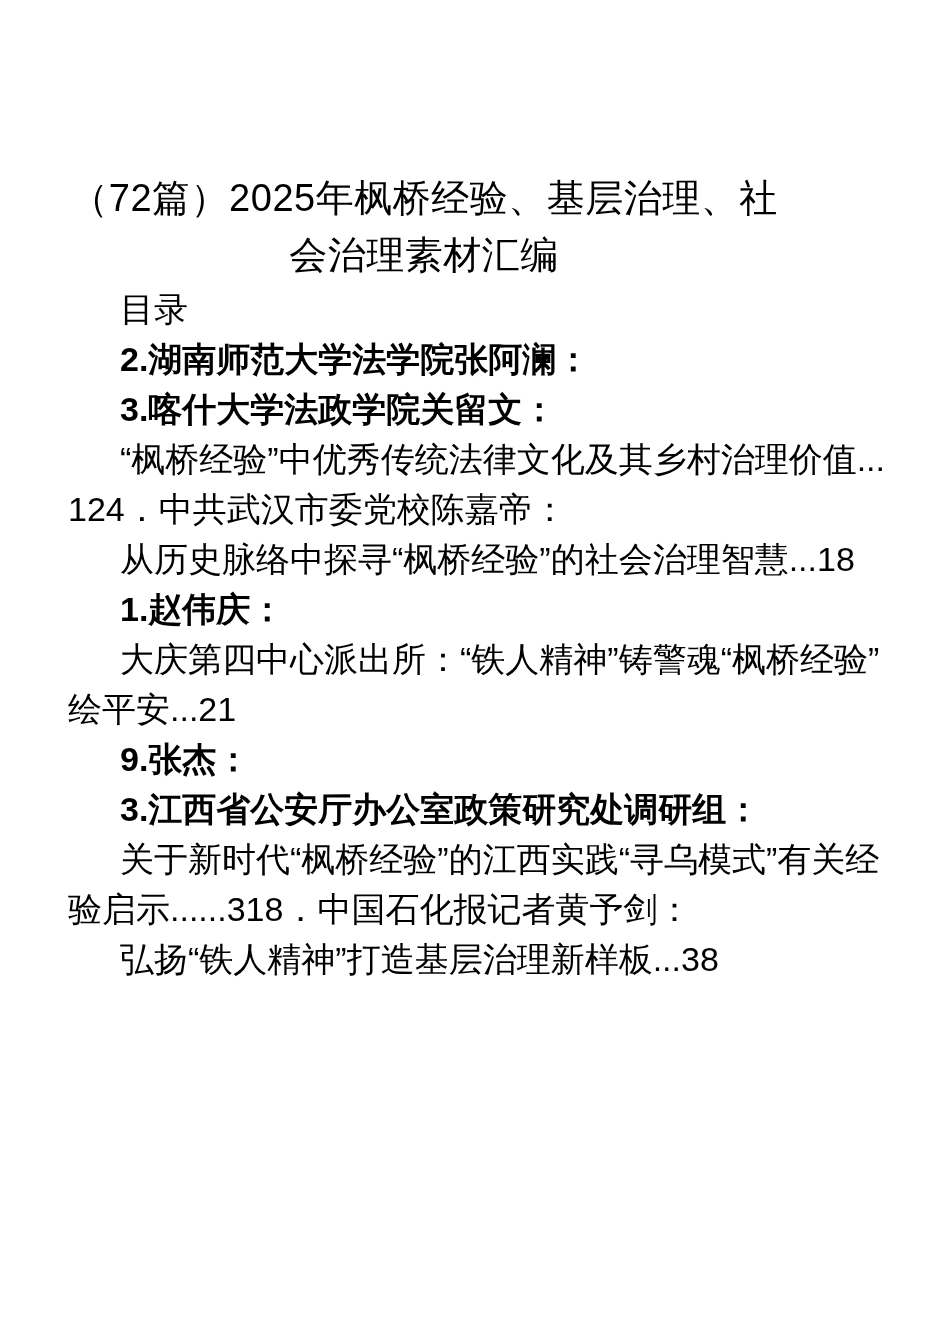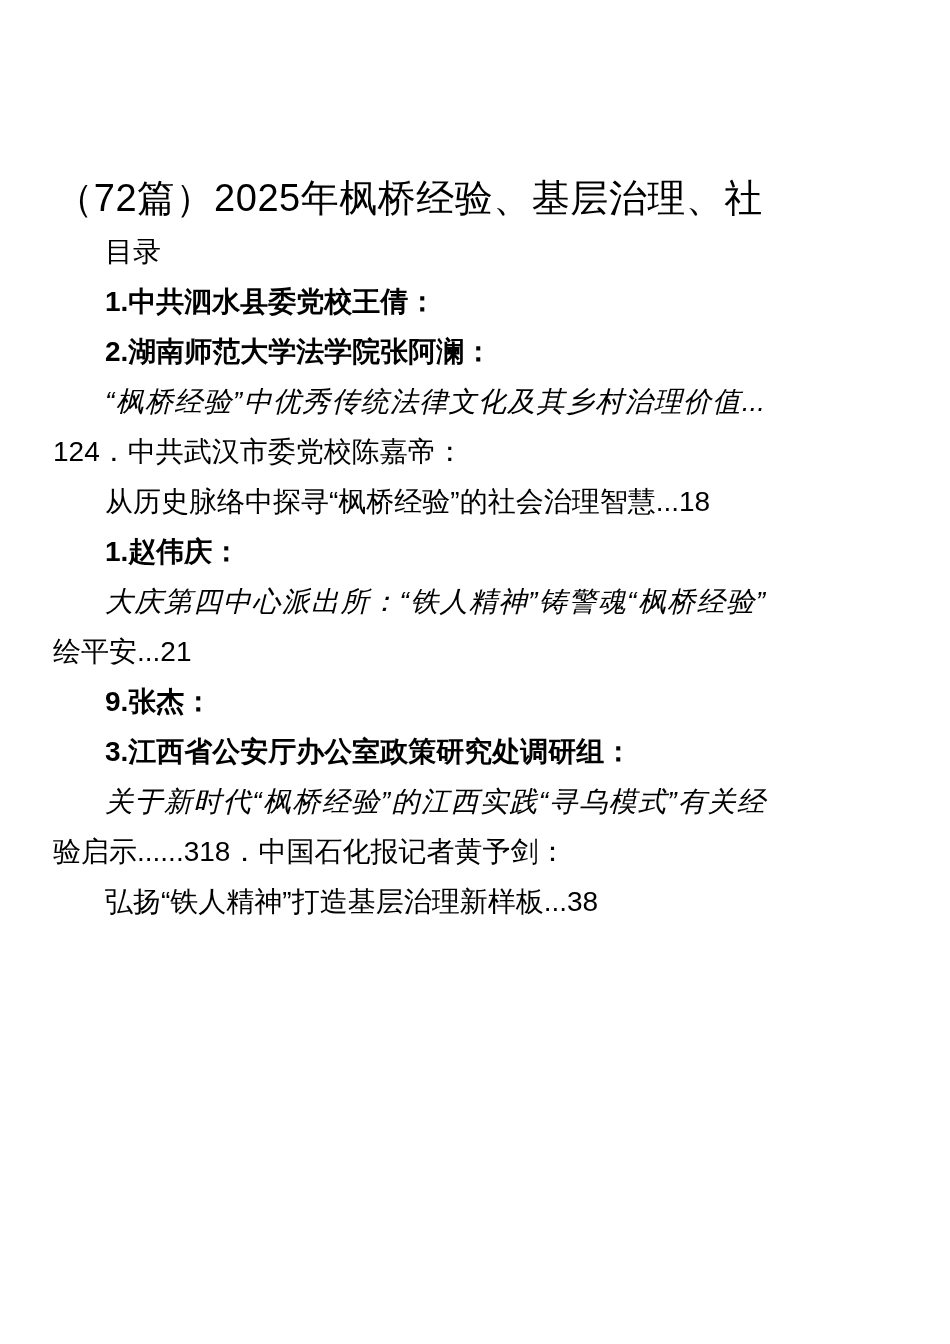--- a/index.html
+++ b/index.html
@@ -13,63 +13,63 @@
     height: 1344px;
     margin: 0 auto;
     background: #ffffff;
     color: #000000;
     font-family: "Liberation Sans", "DejaVu Sans", sans-serif;
     overflow: hidden;
     box-sizing: border-box;
   }
   .content {
     box-sizing: content-box;
-    padding: 170px 113px 0 53px;
+    padding: 170px 113px 0 68px;
     width: 712px;
   }
   .doc-title {
     margin: 0 0 0 0;
     font-size: 38px;
     line-height: 57px;
     font-weight: 400;
     text-align: center;
     letter-spacing: 0.5px;
   }
   .toc {
     margin-top: 0;
-    font-size: 28px;
+    font-size: 34px;
     line-height: 50px;
   }
   .toc p.line {
     margin: 0;
     padding: 0;
     white-space: nowrap;
   }
   .indent { text-indent: 52px; }
   .bold { font-weight: 700; }
   .stretch {
     white-space: normal;
     text-align: justify;
     text-align-last: justify;
     text-justify: inter-character;
-    font-style: italic;
   }
 </style>
 </head>
 <body>
 
 <div class="page">
   <div class="content">
     <h1 class="doc-title">
       <span>（72篇）2025年枫桥经验、基层治理、社</span><br>
+      <span>会治理素材汇编</span>
     </h1>
     <div class="toc">
         <p class="line indent">目录</p>
-        <p class="line bold indent">1.中共泗水县委党校王倩：</p>
         <p class="line bold indent">2.湖南师范大学法学院张阿澜：</p>
+        <p class="line bold indent">3.喀什大学法政学院关留文：</p>
         <p class="line indent stretch">“枫桥经验”中优秀传统法律文化及其乡村治理价值...</p>
         <p class="line">124．中共武汉市委党校陈嘉帝：</p>
         <p class="line indent">从历史脉络中探寻“枫桥经验”的社会治理智慧...18</p>
         <p class="line bold indent">1.赵伟庆：</p>
         <p class="line indent stretch">大庆第四中心派出所：“铁人精神”铸警魂“枫桥经验”</p>
         <p class="line">绘平安...21</p>
         <p class="line bold indent">9.张杰：</p>
         <p class="line bold indent">3.江西省公安厅办公室政策研究处调研组：</p>
         <p class="line indent stretch">关于新时代“枫桥经验”的江西实践“寻乌模式”有关经</p>
         <p class="line">验启示......318．中国石化报记者黄予剑：</p>

